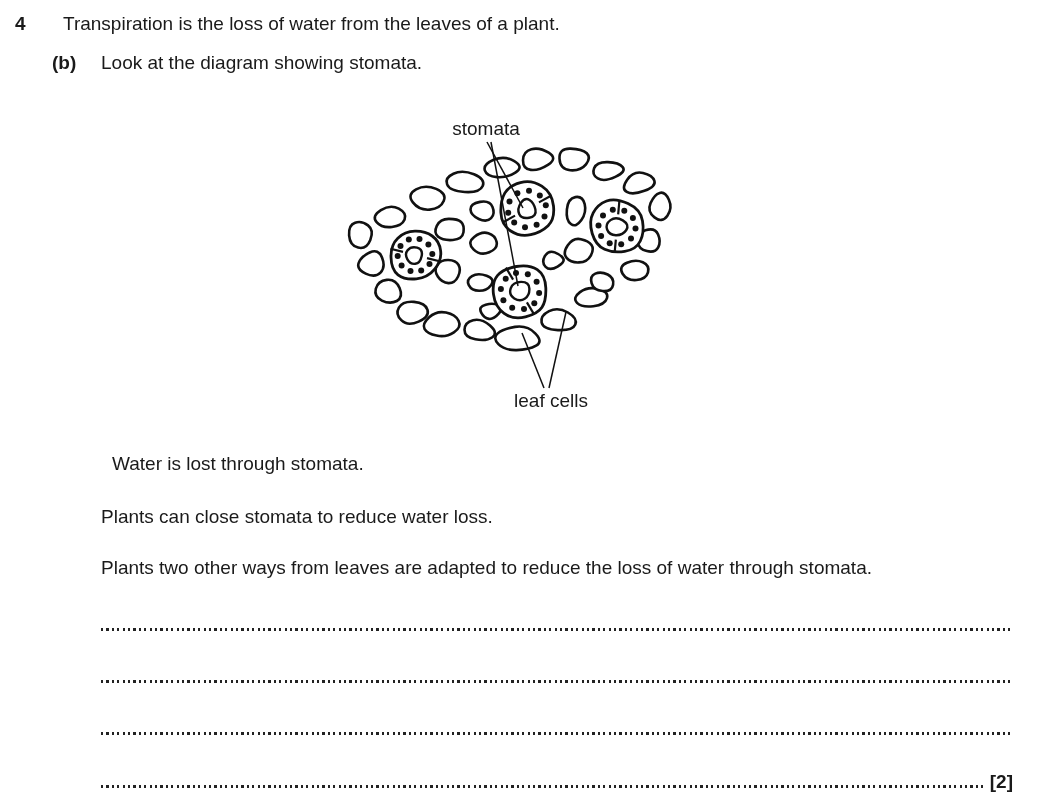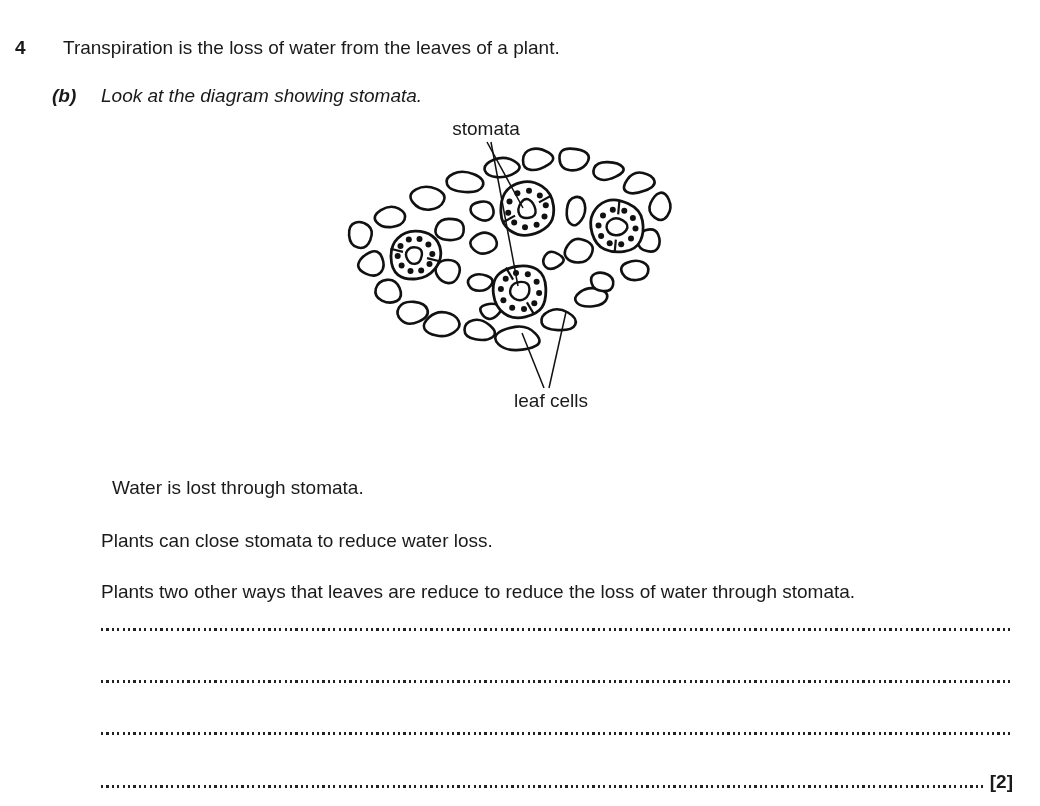--- a/index.html
+++ b/index.html
@@ -1,21 +1,21 @@
 <!DOCTYPE html>
 <html><head>
 <meta charset="utf-8">
 <style>
   html,body { margin:0; padding:0; }
   body {
     width:1040px; height:806px; background:#ffffff;
     font-family:"Liberation Sans", sans-serif;
     color:#1a1a1a; font-size:19px; position:relative; overflow:hidden;
   }
-  .abs { position:absolute; white-space:nowrap; line-height:22px;margin-top:24px; }
+  .abs { position:absolute; white-space:nowrap; line-height:22px; }
   .bold { font-weight:normal; }
   .qnum  { display:inline-block; width:48px; font-weight:bold; }
   .plabel{ display:inline-block; width:49px; font-weight:bold; }
   .dotline {
     position:absolute; left:101px; width:912px; height:3px;
     background:repeating-linear-gradient(to right, #222 0 2.2px, transparent 2.2px 5.4px);
   }
   .ans-last {
     position:absolute; left:101px; width:912px; top:769px; height:22px;
     display:flex; align-items:flex-end;
@@ -30,21 +30,21 @@
 </style>
 </head>
 <body>
 
 <div>
 
   <div class="abs" style="left:15px; top:13px;">
     <span class="qnum">4</span><span>Transpiration is the loss of water from the leaves of a plant.</span>
   </div>
 
-  <div class="abs" style="left:52px; top:61px;font-style:italic;">
+  <div class="abs" style="left:52px; top:52px;">
     <span class="plabel">(b)</span><span>Look at the diagram showing stomata.</span>
   </div>
 
   <svg id="diagram" width="390" height="305" viewBox="0 0 390 305">
     <g id="dg-cells">
         <path d="M106.2,76.9Q117.0,81.5 113.7,89.1Q110.5,96.7 99.8,97.6Q89.1,98.5 82.9,90.4Q76.8,82.4 86.1,77.3Q95.3,72.3 106.2,76.9Z" fill="#fff" stroke="#111111" stroke-width="2.6" stroke-linejoin="round"></path>
         <path d="M144.0,62.3Q155.7,67.2 152.7,74.1Q149.7,81.0 134.7,80.0Q119.6,79.0 117.1,72.4Q114.5,65.8 123.4,61.7Q132.3,57.5 144.0,62.3Z" fill="#fff" stroke="#111111" stroke-width="2.6" stroke-linejoin="round"></path>
         <path d="M184.3,49.1Q194.1,54.9 185.7,60.4Q177.3,65.9 167.0,65.1Q156.7,64.2 154.8,58.3Q153.0,52.4 163.7,47.8Q174.5,43.3 184.3,49.1Z" fill="#fff" stroke="#111111" stroke-width="2.6" stroke-linejoin="round"></path>
         <path d="M218.7,40.7Q227.8,46.4 218.3,52.6Q208.7,58.8 200.8,57.9Q192.9,57.0 193.0,48.2Q193.2,39.4 201.4,37.2Q209.6,35.1 218.7,40.7Z" fill="#fff" stroke="#111111" stroke-width="2.6" stroke-linejoin="round"></path>
         <path d="M256.8,41.3Q261.3,45.6 256.0,52.4Q250.6,59.1 240.3,58.3Q230.0,57.4 229.5,46.8Q228.9,36.1 240.6,36.6Q252.2,37.0 256.8,41.3Z" fill="#fff" stroke="#111111" stroke-width="2.6" stroke-linejoin="round"></path>
@@ -139,21 +139,21 @@
         <line x1="219" y1="276" x2="236" y2="200" stroke="#111111" stroke-width="1.5"></line>
       </g>
     <text x="156" y="23" text-anchor="middle">stomata</text>
     <text x="221" y="295" text-anchor="middle">leaf cells</text>
   </svg>
 
   <div class="abs" style="left:112px; top:453px;">Water is lost through stomata.</div>
   <div class="abs" style="left:101px; top:506px;">Plants can close stomata to reduce water loss.</div>
 
   <div class="abs" style="left:101px; top:557px;">
-    <span>Plants </span><span class="bold">two</span><span> other ways that leaves are reduce to reduce the loss of water through stomata.</span>
+    <span>Plants </span><span class="bold">two</span><span> other ways from leaves are adapted to reduce the loss of water through stomata.</span>
   </div>
 
   <div class="dotline" style="top:628px;"></div>
   <div class="dotline" style="top:680px;"></div>
   <div class="dotline" style="top:732px;"></div>
   <div class="ans-last">
     <div class="dots"></div>
     <span class="marks">[2]</span>
   </div>
 

